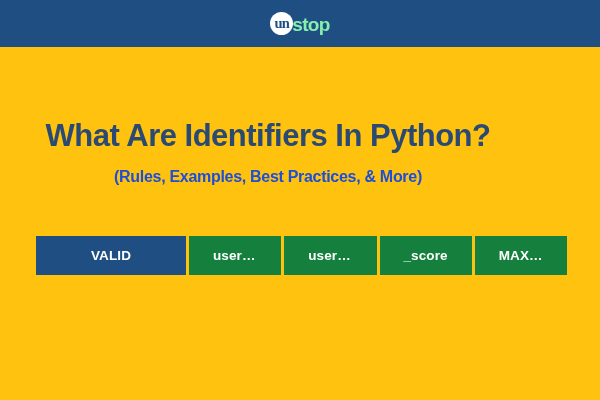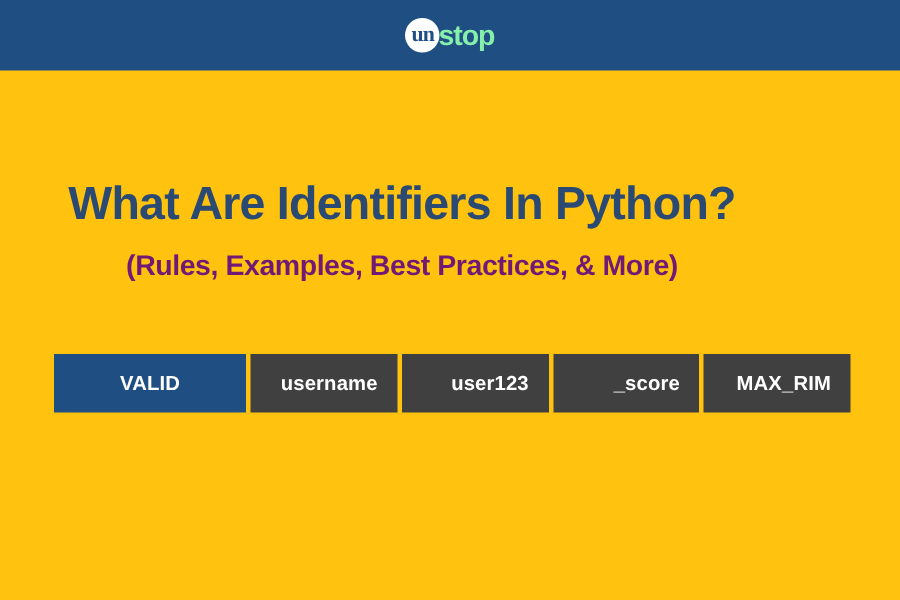--- a/index.html
+++ b/index.html
@@ -80,60 +80,60 @@
   #page-title {
     font-size: 31px;
     font-weight: bold;
     color: #2a4a73;
     letter-spacing: -0.5px;
     line-height: 1.15;
     margin: 0;
     white-space: nowrap;
   }
   #page-subtitle {
-    font-size: 19px;
+    font-size: 16px;
     font-weight: bold;
-    color: #701a75;
+    color: #1d4ed8;
     letter-spacing: -0.3px;
     line-height: 1.2;
     margin: 13px 0 0 0;
     white-space: nowrap;
   }
 
   
   #identifier-table {
     position: absolute;
     left: 33px;
     top: 233px;
     width: 537px;
     border-collapse: separate;
     border-spacing: 3px;
     table-layout: fixed;
     background: transparent;
   }
   #identifier-table td {
     height: 39px;
-    padding: 0 13px;
+    padding: 0 24px;
     font-size: 13.5px;
     font-weight: bold;
     color: #ffffff;
     letter-spacing: 0.1px;
     vertical-align: middle;
     white-space: nowrap;
     overflow: hidden;
     text-overflow: ellipsis;
   }
   .row-label {
     background: #1f4e82;
     text-align: center;
     width: 102px;
   }
   .cell-valid {
-    background: #404040;
-    text-align: right;
+    background: #15803d;
+    text-align: left;
   }
   .cell-invalid {
     background: #db4b45;
     text-align: center;
   }
 </style>
 </head>
 <body>
 
 <div id="page">

